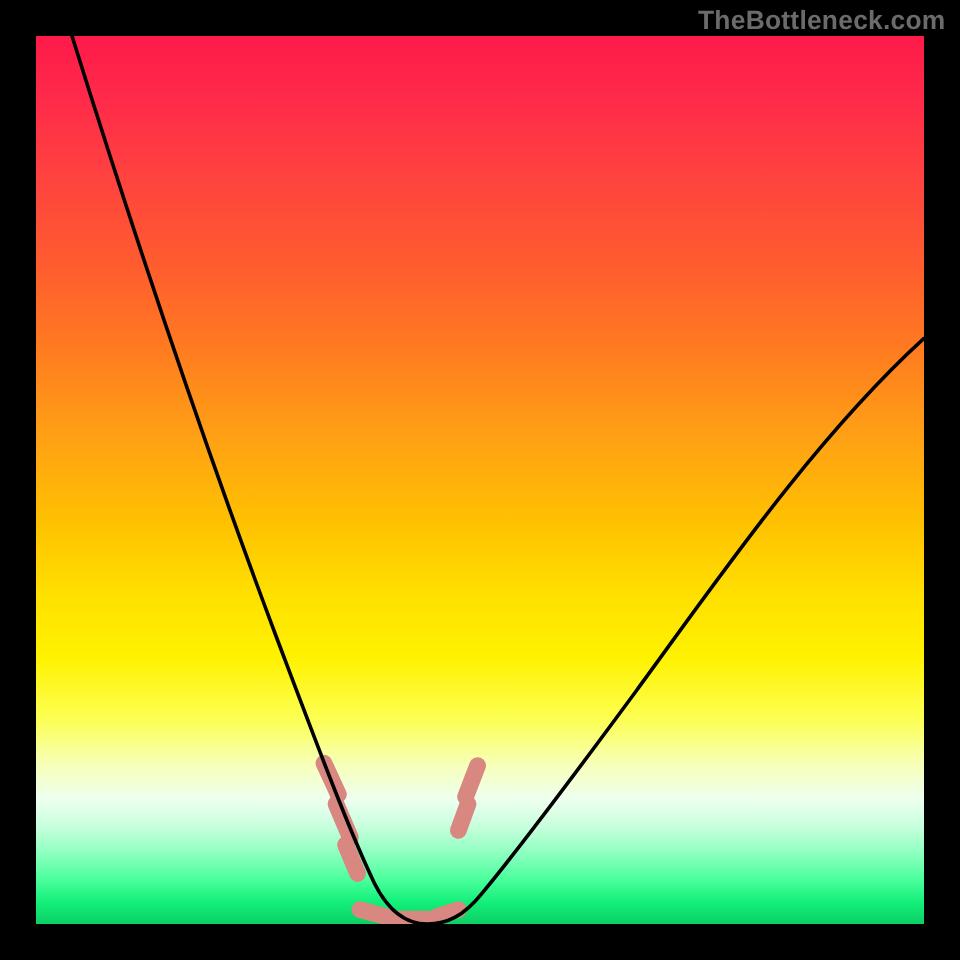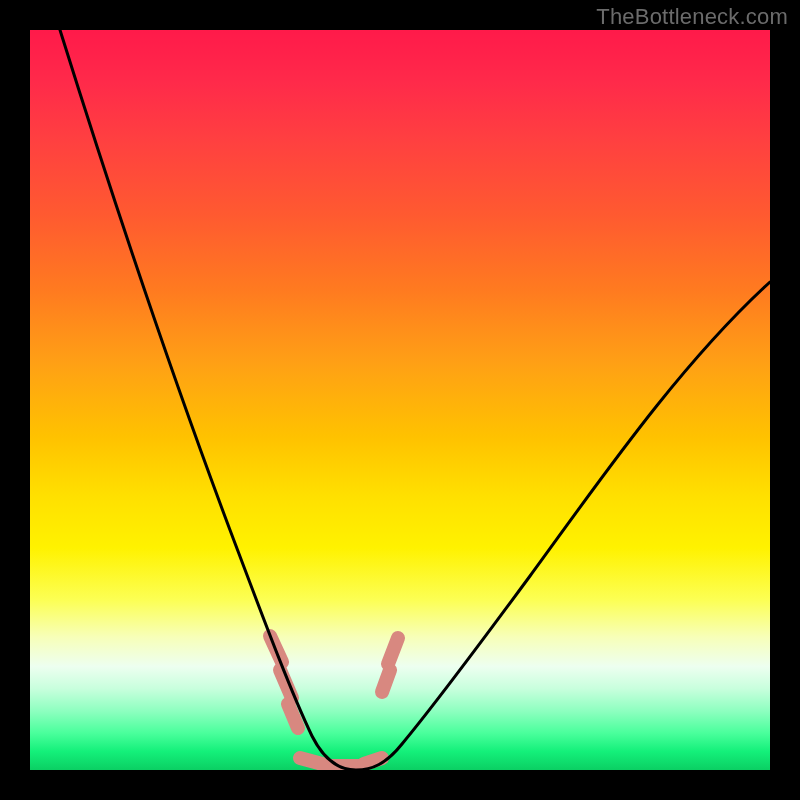--- a/index.html
+++ b/index.html
@@ -46,21 +46,21 @@
   .curve {
     position: absolute;
     inset: 0;
   }
   .watermark {
     position: absolute;
     top: 4px;
     right: 12px;
     color: #6b6b6b;
     font-size: 22px;
-    font-weight: 400;
+    font-weight: 700;
     letter-spacing: 0.2px;
   }
 </style>
 </head>
 <body>
 
 <div class="watermark">TheBottleneck.com</div>
 
 <div class="frame">
   <div class="gradient"></div>

